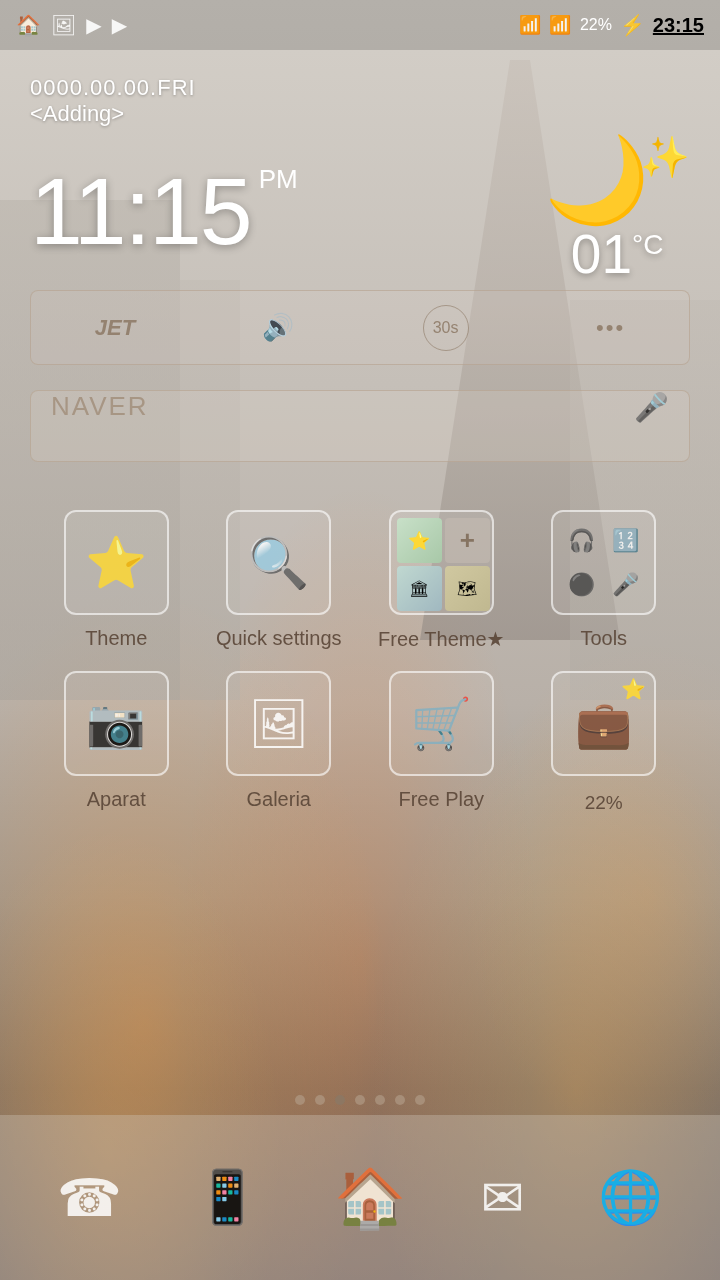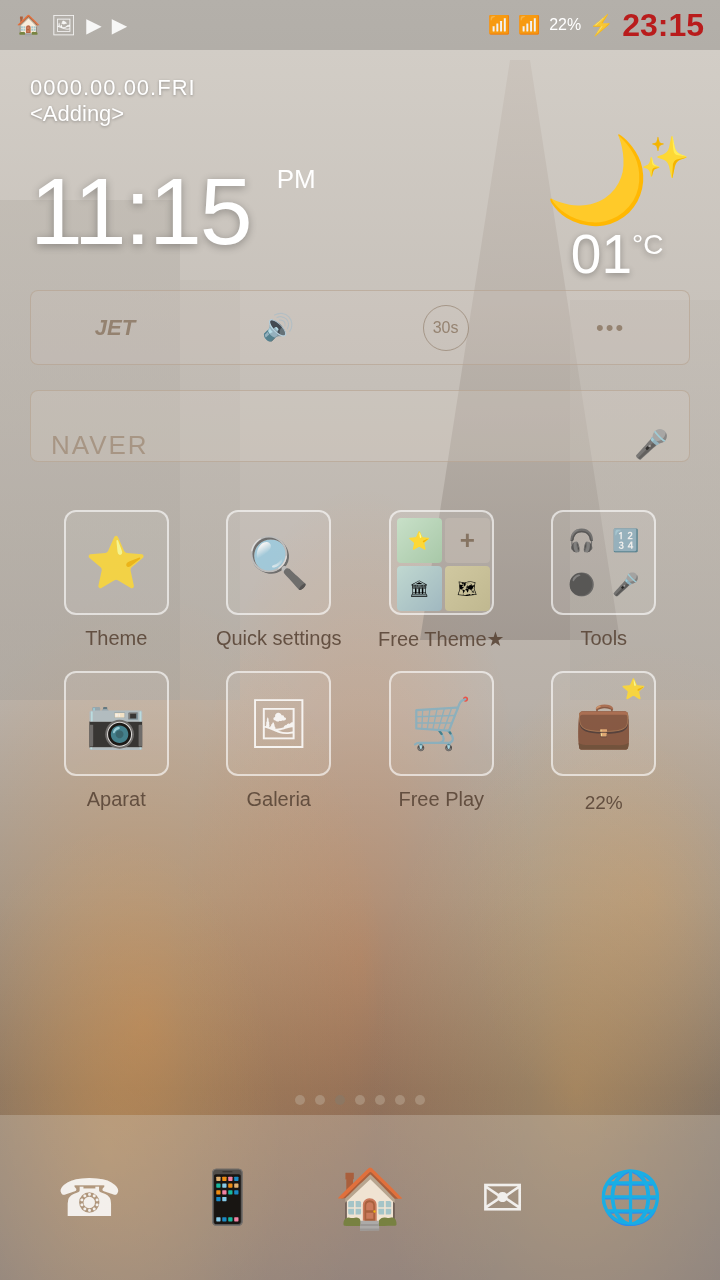--- a/index.html
+++ b/index.html
@@ -103,23 +103,24 @@
     }
 
     .status-right {
       display: flex;
       align-items: center;
       gap: 8px;
       color: white;
     }
 
     .status-time {
-      font-size: 32px;
+      font-size: 20px;
       font-weight: bold;
-      color: #b91c1c;
+      color: #000000;
+      text-decoration: underline;
     }
 
     .status-battery {
       font-size: 16px;
       color: white;
     }
 
     
     .widget-area {
       position: absolute;
@@ -244,21 +245,21 @@
     .search-bar {
       position: absolute;
       top: 390px;
       left: 30px;
       right: 30px;
       height: 72px;
       border: 1.5px solid rgba(180,160,140,0.6);
       border-radius: 8px;
       background: rgba(230,220,210,0.2);
       display: flex;
-      align-items: flex-end;
+      align-items: flex-start;
       padding: 0 20px;
       z-index: 10;
     }
 
     .search-text {
       flex: 1;
       color: rgba(160,140,120,0.8);
       font-size: 26px;
       font-weight: 300;
       letter-spacing: 2px;
@@ -489,21 +490,21 @@
     <span class="status-time">23:15</span>
   </div>
 </div>
 
 <div class="widget-area">
   <div class="clock-date-row">
     <span class="date-text">0000.00.00.FRI</span>
     <span class="adding-text">&lt;Adding&gt;</span>
   </div>
   <div class="clock-row">
-    <div style="display:flex; align-items:flex-start; gap:26px;">
+    <div style="display:flex; align-items:flex-start; gap:8px;">
       <span class="clock-main">11:15</span>
       <span class="clock-pm">PM</span>
     </div>
     <div class="weather-right">
       <div style="font-size:85px; line-height:1;">🌙<span style="font-size:40px; vertical-align:top; margin-left:-10px;">✨</span></div>
       <span class="weather-temp">
         <span>01</span><span class="temp-unit">°C</span>
       </span>
     </div>
   </div>

